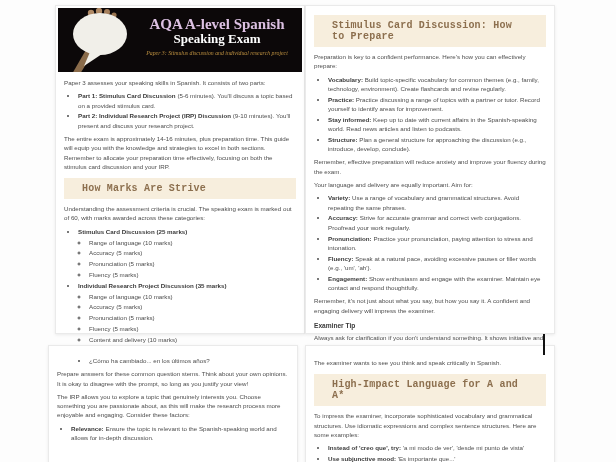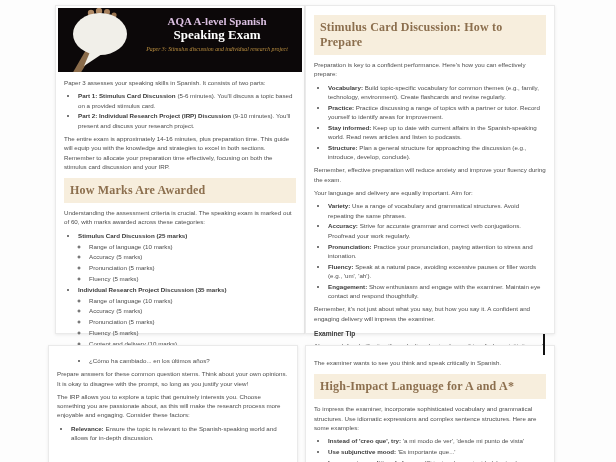--- a/index.html
+++ b/index.html
@@ -12,27 +12,27 @@
     border:1px solid #eaeaea; box-shadow:0 1px 3px rgba(0,0,0,.08);
   }
   #page1 { left:55px;  top:5px;   height:329px; }
   #page2 { left:305px; top:5px;   height:329px; }
   #page3 { left:48px;  top:345px; height:170px; }
   #page4 { left:305px; top:345px; height:170px; }
   .pad { padding:2px 8px 6px; }
 
   .banner { position:relative; height:64px; margin:2px 2px 0 2px; background:#0c0809; overflow:hidden; }
   .banner .titles { position:absolute; left:76px; right:2px; top:8px; text-align:center; }
-  .title-1 { font-family:"Liberation Serif", serif; font-weight:700; font-size:11px; line-height:1.08; color:#dcc0e2; }
+  .title-1 { font-family:"Liberation Serif", serif; font-weight:700; font-size:15px; line-height:1.08; color:#dcc0e2; }
   .title-2 { font-family:"Liberation Serif", serif; font-weight:700; font-size:13px; line-height:1.08; color:#ffffff; }
   .subtitle { margin-top:4px; font-family:"Liberation Serif", serif; font-style:italic; font-size:5.8px; color:#bd9040; }
 
   h2 {
-    background:#f7eedd; color:#8c6f4e; font-family:Liberation Serif, serif;
-    font-size:12px; font-weight:700; padding:5px 6px; margin:7px 0 5px 0; letter-spacing:.2px;
+    background:#f7eedd; color:#8c6f4e; font-family:Liberation Mono, monospace;
+    font-size:10px; font-weight:700; padding:5px 18px; margin:7px 0 5px 0; letter-spacing:.2px;
   }
   p  { font-size:6.2px; line-height:1.5; margin:4px 0; color:#4d4d4d; }
   ul { margin:2px 0 4px 0; padding-left:14px; }
   li { font-size:6.2px; line-height:1.5; margin:1.5px 0; color:#4d4d4d; }
   ul ul { list-style:circle; padding-left:11px; margin:1px 0; }
   li b, p b { color:#3a3a3a; }
   .subhead { font-size:6.6px; font-weight:700; color:#3a3a3a; margin:7px 0 3px 0; }
 
   .cursor { position:absolute; left:543px; top:334px; width:2px; height:21px; background:#111; }
 </style>
@@ -57,21 +57,21 @@
       <div class="subtitle">Paper 3: Stimulus discussion and individual research project</div>
     </div>
   </div>
   <div class="pad">
     <p>Paper 3 assesses your speaking skills in Spanish. It consists of two parts:</p>
     <ul>
       <li><b>Part 1: Stimulus Card Discussion</b><span> (5-6 minutes). You'll discuss a topic based on a provided stimulus card.</span></li>
       <li><b>Part 2: Individual Research Project (IRP) Discussion</b><span> (9-10 minutes). You'll present and discuss your research project.</span></li>
     </ul>
     <p>The entire exam is approximately 14-16 minutes, plus preparation time. This guide will equip you with the knowledge and strategies to excel in both sections. Remember to allocate your preparation time effectively, focusing on both the stimulus card discussion and your IRP.</p>
-    <h2>How Marks Are Awarded</h2>
+    <h2>How Marks Are Strive</h2>
     <p>Understanding the assessment criteria is crucial. The speaking exam is marked out of 60, with marks awarded across these categories:</p>
     <ul>
       <li><b>Stimulus Card Discussion (25 marks)</b>
         <ul>
           <li>Range of language (10 marks)</li>
           <li>Accuracy (5 marks)</li>
           <li>Pronunciation (5 marks)</li>
           <li>Fluency (5 marks)</li>
         </ul>
       </li>

